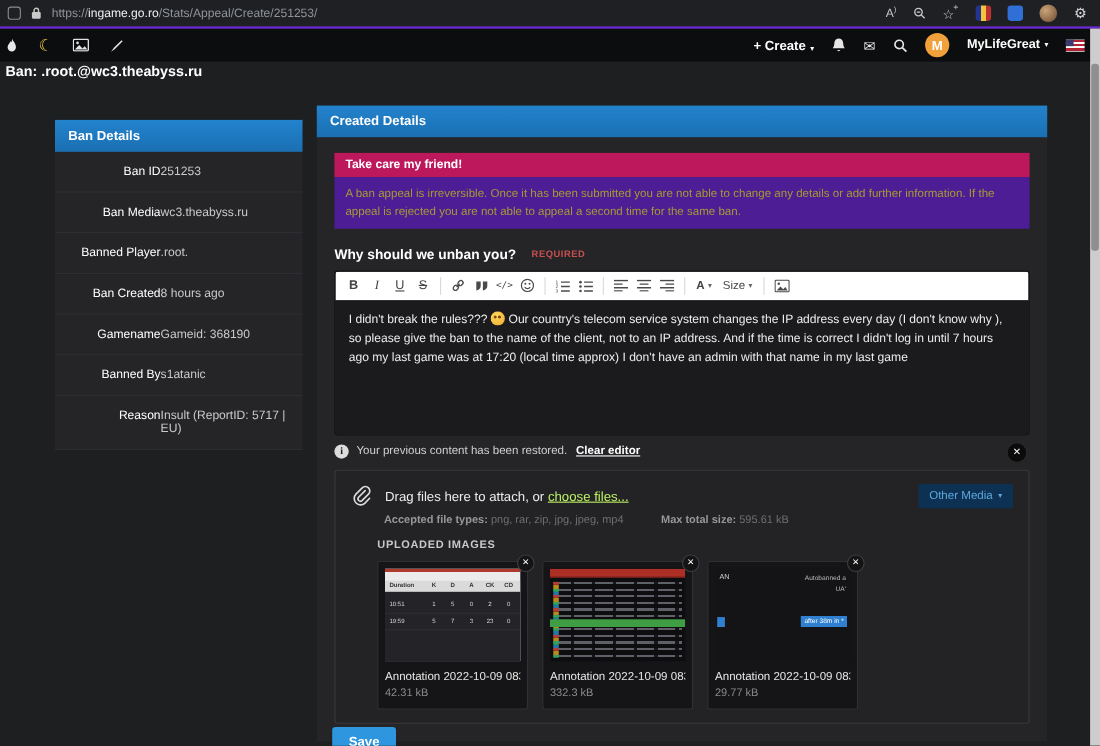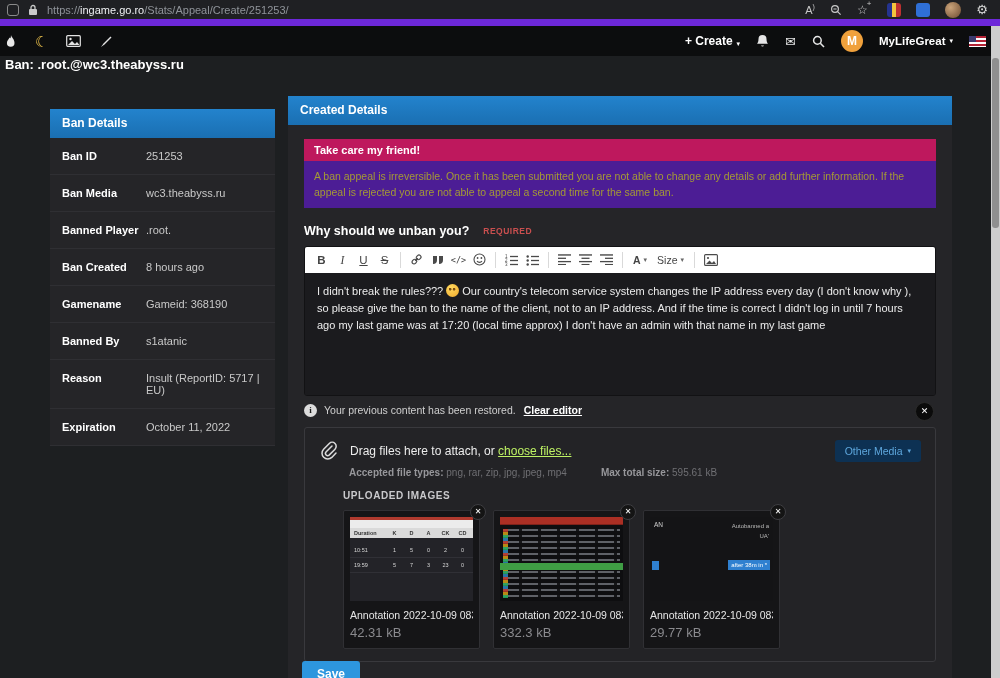--- a/index.html
+++ b/index.html
@@ -4,21 +4,21 @@
 <style>
   * { margin:0; padding:0; box-sizing:border-box; }
   html,body { width:1000px; height:678px; overflow:hidden; background:#1d1f21;
     font-family:"Liberation Sans","DejaVu Sans",sans-serif; color:#ddd; }
   body { position:relative; }
   svg { display:block; }
   .mono { font-family:"DejaVu Sans Mono",monospace; }
 
   
   .browser-bar { position:absolute; top:0; left:0; width:1000px; height:26px; background:#1f2023;
-    border-bottom:7px solid #6d28d9; display:flex; align-items:center; z-index:30; }
+    border-bottom:2px solid #6d28d9; display:flex; align-items:center; z-index:30; }
   .bb-left { display:flex; align-items:center; gap:9px; padding-left:7px; flex:1; min-width:0; }
   .window-icon { width:12px; height:12px; border:1.4px solid #8a8a8a; border-radius:3px; }
   .url { font-size:11px; color:#8f9399; white-space:nowrap; }
   .url .domain { color:#eef0f2; }
   .bb-actions { display:flex; align-items:center; gap:15px; padding-right:12px; font-size:11px; color:#c8c8c8; }
   .read-aloud { font-size:11px; color:#c8c8c8; }
   .read-aloud sup { font-size:7px; }
   .star-wrap { position:relative; font-size:12px; color:#c8c8c8; }
   .star-wrap sup { font-size:8px; position:relative; top:-3px; left:-1px; }
   .ext1 { width:14px; height:14px; border-radius:3px;
@@ -46,21 +46,21 @@
 
   
   .page-title { position:absolute; left:5px; top:57px; font-size:13px; font-weight:bold; color:#fff; z-index:26; }
 
   .panel-header { height:29px; background:linear-gradient(180deg,#2383cd,#1a6fb2); color:#fff;
     font-weight:bold; font-size:12px; line-height:29px; padding-left:12px; }
 
   
   .panel-left { position:absolute; left:50px; top:109px; width:225px; background:#252528; z-index:5; }
   .bd-row { display:flex; padding:12px 12px; border-bottom:1px solid #2f2f33; font-size:11px; }
-  .bd-label { width:84px; font-weight:bold; color:#fff; flex-shrink:0; }
+  .bd-label { width:84px; font-weight:normal; color:#fff; flex-shrink:0;text-align:right; }
   .bd-value { color:#c9c9c9; }
 
   
   .panel-right { position:absolute; left:288px; top:96px; width:664px; z-index:5; }
   .pr-body { background:#252528; padding:14px 16px 16px; }
 
   .warning-head { background:#be185d; color:#fff; font-weight:bold; font-size:11px; padding:5px 10px; }
   .warning-body { background:#4c1d95; color:#a59a35; font-size:10.5px; line-height:1.55; padding:7px 10px; }
 
   .question-row { margin:16px 0 8px; display:flex; align-items:center; }
@@ -106,21 +106,21 @@
   .uploaded-title { margin-top:12px; padding-left:24px; font-size:10px; font-weight:bold;
     letter-spacing:.6px; color:#c9c9cc; }
   .cards { margin-top:9px; padding-left:24px; display:flex; gap:13px; }
   .card { width:137px; background:#151517; border:1px solid #303034; border-radius:2px;
     padding:6px 6px 8px; position:relative; }
   .card-x { position:absolute; top:-7px; right:-7px; width:16px; height:16px; border-radius:50%;
     background:#141414; border:1px solid #3e3e42; color:#fff; font-size:8px;
     display:flex; align-items:center; justify-content:center; z-index:2; }
   .thumb { height:84px; margin-bottom:8px; position:relative; overflow:hidden; }
   .card-name { font-size:10.5px; color:#e6e6e6; white-space:nowrap; overflow:hidden; margin-bottom:4px; }
-  .card-size { font-size:13px; color:#8a8a8e; }
+  .card-size { font-size:10px; color:#8a8a8e; }
 
   
   .thumb-1 { background:#ececec; }
   .t1-redline { height:3px; background:#b03a2e; }
   .t1-table { margin-top:8px; }
   .t1-head { display:flex; background:#dadada; color:#333; font-size:5.5px; font-weight:bold;
     height:10px; align-items:center; }
   .t1-body { background:#232328; color:#d6d6d6; font-size:5.5px; height:63px; padding-top:5px; }
   .t1-row { display:flex; height:15px; align-items:center; border-bottom:1px solid #303036; }
   .t1-c0 { width:36px; padding-left:4px; } .t1-c { width:17px; text-align:center; }
@@ -253,24 +253,20 @@
       <span class="bd-label">Gamename</span>
       <span class="bd-value">Gameid: 368190</span>
     </div>
   <div class="bd-row">
       <span class="bd-label">Banned By</span>
       <span class="bd-value">s1atanic</span>
     </div>
   <div class="bd-row">
       <span class="bd-label">Reason</span>
       <span class="bd-value">Insult (ReportID: 5717 | EU)</span>
-    </div>
-  <div class="bd-row">
-      <span class="bd-label">Expiration</span>
-      <span class="bd-value">October 11, 2022</span>
     </div>
 </div>
 
 <div class="panel-right">
   <div class="panel-header">Created Details</div>
   <div class="pr-body">
 
     <div class="warning">
       <div class="warning-head">Take care my friend!</div>
       <div class="warning-body">A ban appeal is irreversible. Once it has been submitted you are not able to change any details or add further information. If the appeal is rejected you are not able to appeal a second time for the same ban.</div>

